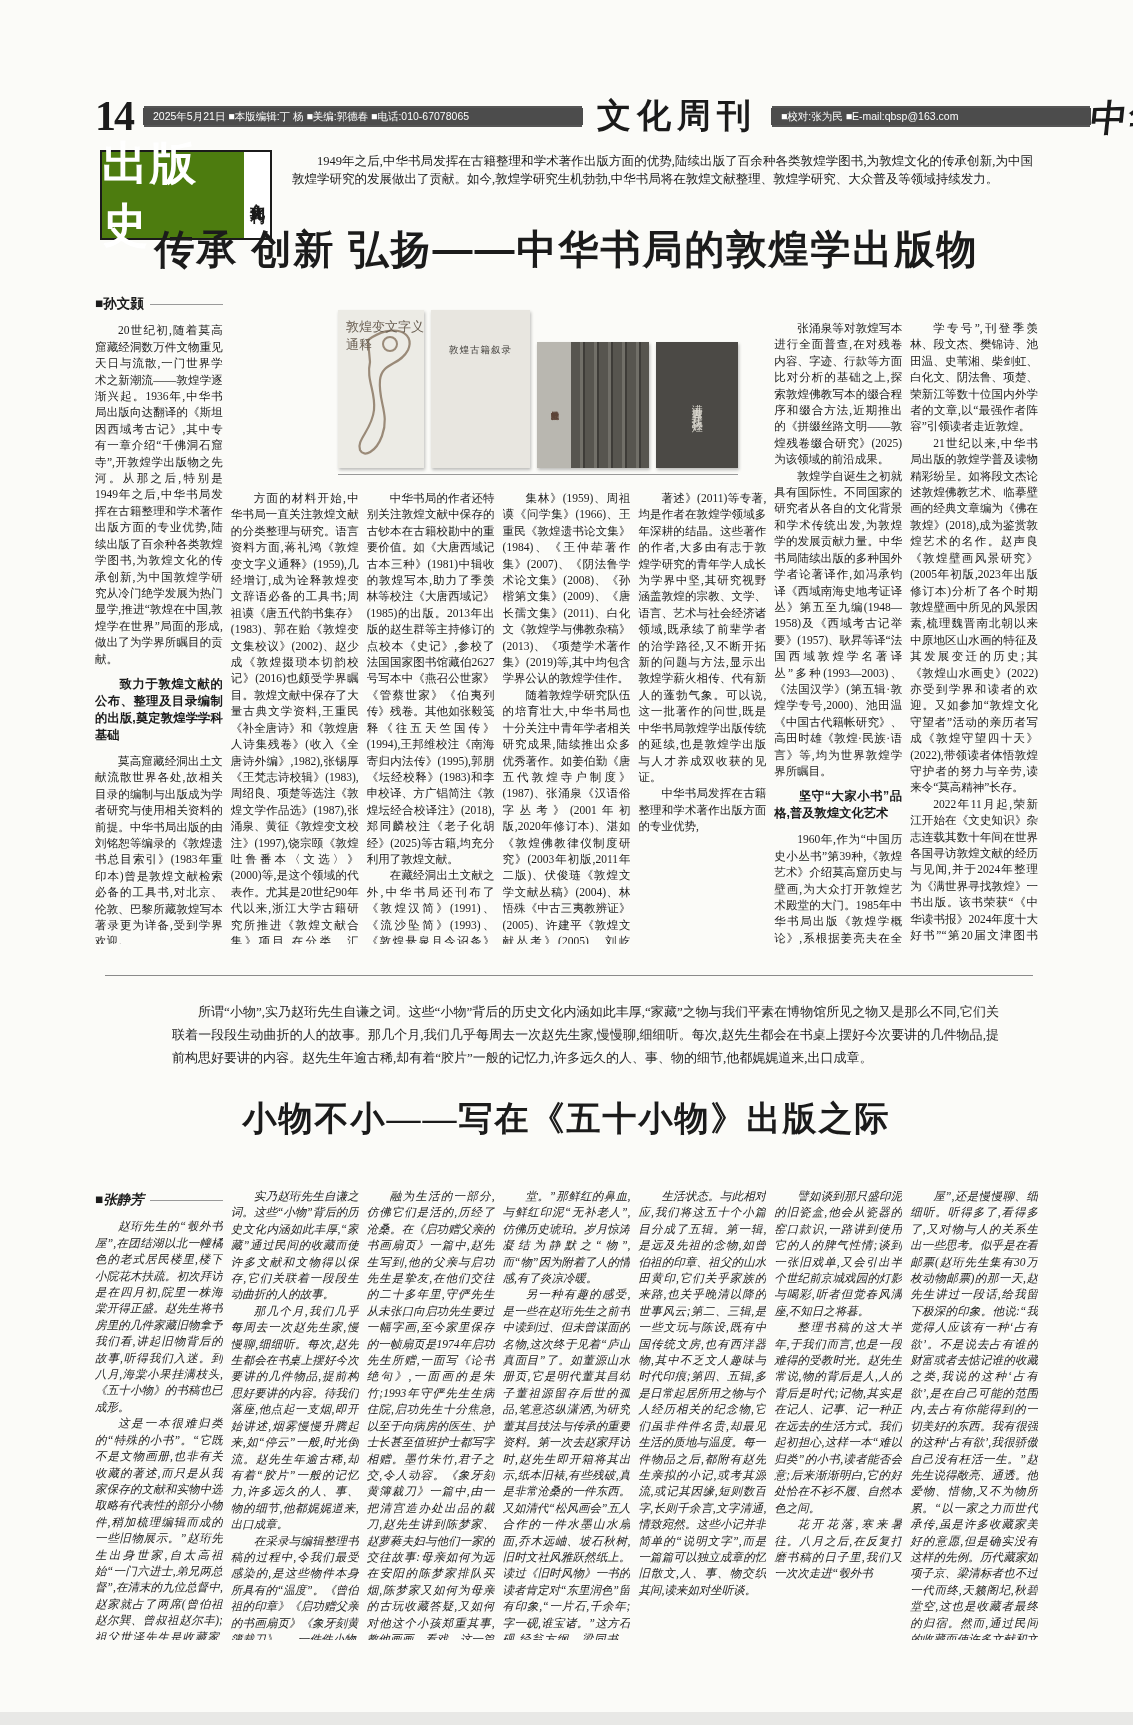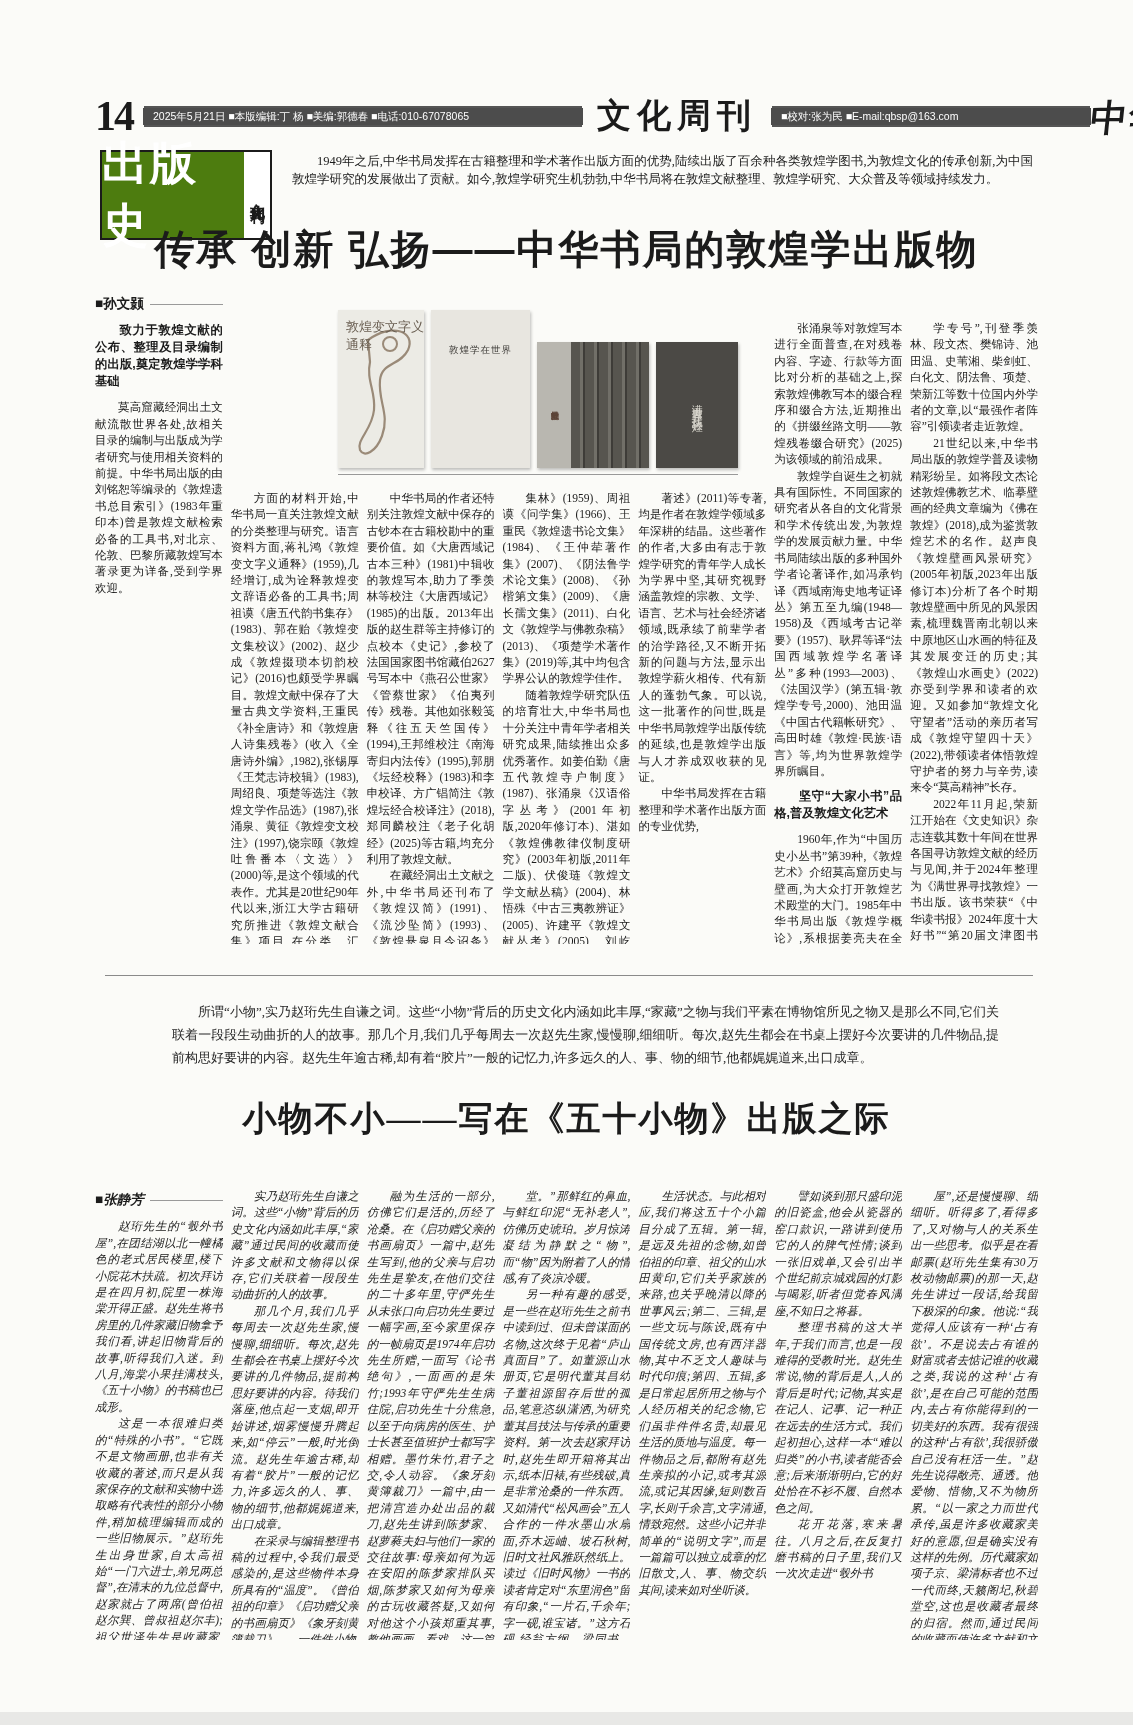--- a/index.html
+++ b/index.html
@@ -97,37 +97,38 @@
   <div class="art art1">
     <div class="bookband">
       <div class="cover cover1">
         <svg width="88" height="158" viewBox="0 0 88 158">
           <path d="M30 30 C55 12, 78 22, 70 40 C62 56, 44 52, 42 70 C40 92, 52 104, 44 126 C38 142, 26 148, 22 140 C18 130, 34 120, 36 100 C38 82, 28 70, 32 52 Z" fill="none" stroke="#9a8a78" stroke-width="2.2"></path>
           <circle cx="52" cy="34" r="7" fill="none" stroke="#9a8a78" stroke-width="2"></circle>
         </svg>
         <div class="t">敦煌变文字义通释</div>
       </div>
       <div class="cover cover2">
-        <div class="t">敦煌学在世界</div>
+        <div class="t">敦煌古籍叙录</div>
       </div>
       <div class="cover cover3">
         <div class="label">
             <span>敦煌经部文献合集</span>
           </div>
         <div class="spines"></div>
       </div>
       <div class="cover cover4">
         <div class="t">满世界寻找敦煌</div>
       </div>
     </div>
     <div class="col">
         <div class="author">
           <b>■孙文颢</b>
           <i></i>
         </div>
+        <p>20世纪初,随着莫高窟藏经洞数万件文物重见天日与流散,一门世界学术之新潮流——敦煌学逐渐兴起。1936年,中华书局出版向达翻译的《斯坦因西域考古记》,其中专有一章介绍“千佛洞石窟寺”,开敦煌学出版物之先河。从那之后,特别是1949年之后,中华书局发挥在古籍整理和学术著作出版方面的专业优势,陆续出版了百余种各类敦煌学图书,为敦煌文化的传承创新,为中国敦煌学研究从冷门绝学发展为热门显学,推进“敦煌在中国,敦煌学在世界”局面的形成,做出了为学界所瞩目的贡献。</p>
         <p class="sub">致力于敦煌文献的公布、整理及目录编制的出版,奠定敦煌学学科基础</p>
         <p>莫高窟藏经洞出土文献流散世界各处,故相关目录的编制与出版成为学者研究与使用相关资料的前提。中华书局出版的由刘铭恕等编录的《敦煌遗书总目索引》(1983年重印本)曾是敦煌文献检索必备的工具书,对北京、伦敦、巴黎所藏敦煌写本著录更为详备,受到学界欢迎。</p>
       </div>
     <div class="col sp-img">
         <p>方面的材料开始,中华书局一直关注敦煌文献的分类整理与研究。语言资料方面,蒋礼鸿《敦煌变文字义通释》(1959),几经增订,成为诠释敦煌变文辞语必备的工具书;周祖谟《唐五代韵书集存》(1983)、郭在贻《敦煌变文集校议》(2002)、赵少成《敦煌掇琐本切韵校记》(2016)也颇受学界瞩目。敦煌文献中保存了大量古典文学资料,王重民《补全唐诗》和《敦煌唐人诗集残卷》(收入《全唐诗外编》,1982),张锡厚《王梵志诗校辑》(1983),周绍良、项楚等选注《敦煌文学作品选》(1987),张涌泉、黄征《敦煌变文校注》(1997),饶宗颐《敦煌吐鲁番本〈文选〉》(2000)等,是这个领域的代表作。尤其是20世纪90年代以来,浙江大学古籍研究所推进《敦煌文献合集》项目,在分类、汇聚、定名、缀合、汇校基础上,将敦煌文献(汉文翻译佛经以外部分)按传统的四部分类法整理编排,力求为学术界提供校录精准、查阅方便的敦煌文献排印本。张涌泉主编《敦煌经部文献合集》(2008)率先出版,将经部文献整理研究成果汇集在一起,皇皇11册,嘉惠学林,并荣获第二届中国出版政府奖图书奖。</p>
       </div>
     <div class="col sp-img">
         <p>中华书局的作者还特别关注敦煌文献中保存的古钞本在古籍校勘中的重要价值。如《大唐西域记古本三种》(1981)中辑收的敦煌写本,助力了季羡林等校注《大唐西域记》(1985)的出版。2013年出版的赵生群等主持修订的点校本《史记》,参校了法国国家图书馆藏伯2627号写本中《燕召公世家》《管蔡世家》《伯夷列传》残卷。其他如张毅笺释《往五天竺国传》(1994),王邦维校注《南海寄归内法传》(1995),郭朋《坛经校释》(1983)和李申校译、方广锠简注《敦煌坛经合校译注》(2018),郑同麟校注《老子化胡经》(2025)等古籍,均充分利用了敦煌文献。</p>
         <p>在藏经洞出土文献之外,中华书局还刊布了《敦煌汉简》(1991)、《流沙坠简》(1993)、《敦煌悬泉月令诏条》(2001)、《敦煌余录》(载荣新江编《向达先生敦煌遗墨》,2010)等文献,为学界提供丰富的敦煌地区历史文化遗迹及考古发现资料。</p>
       </div>

